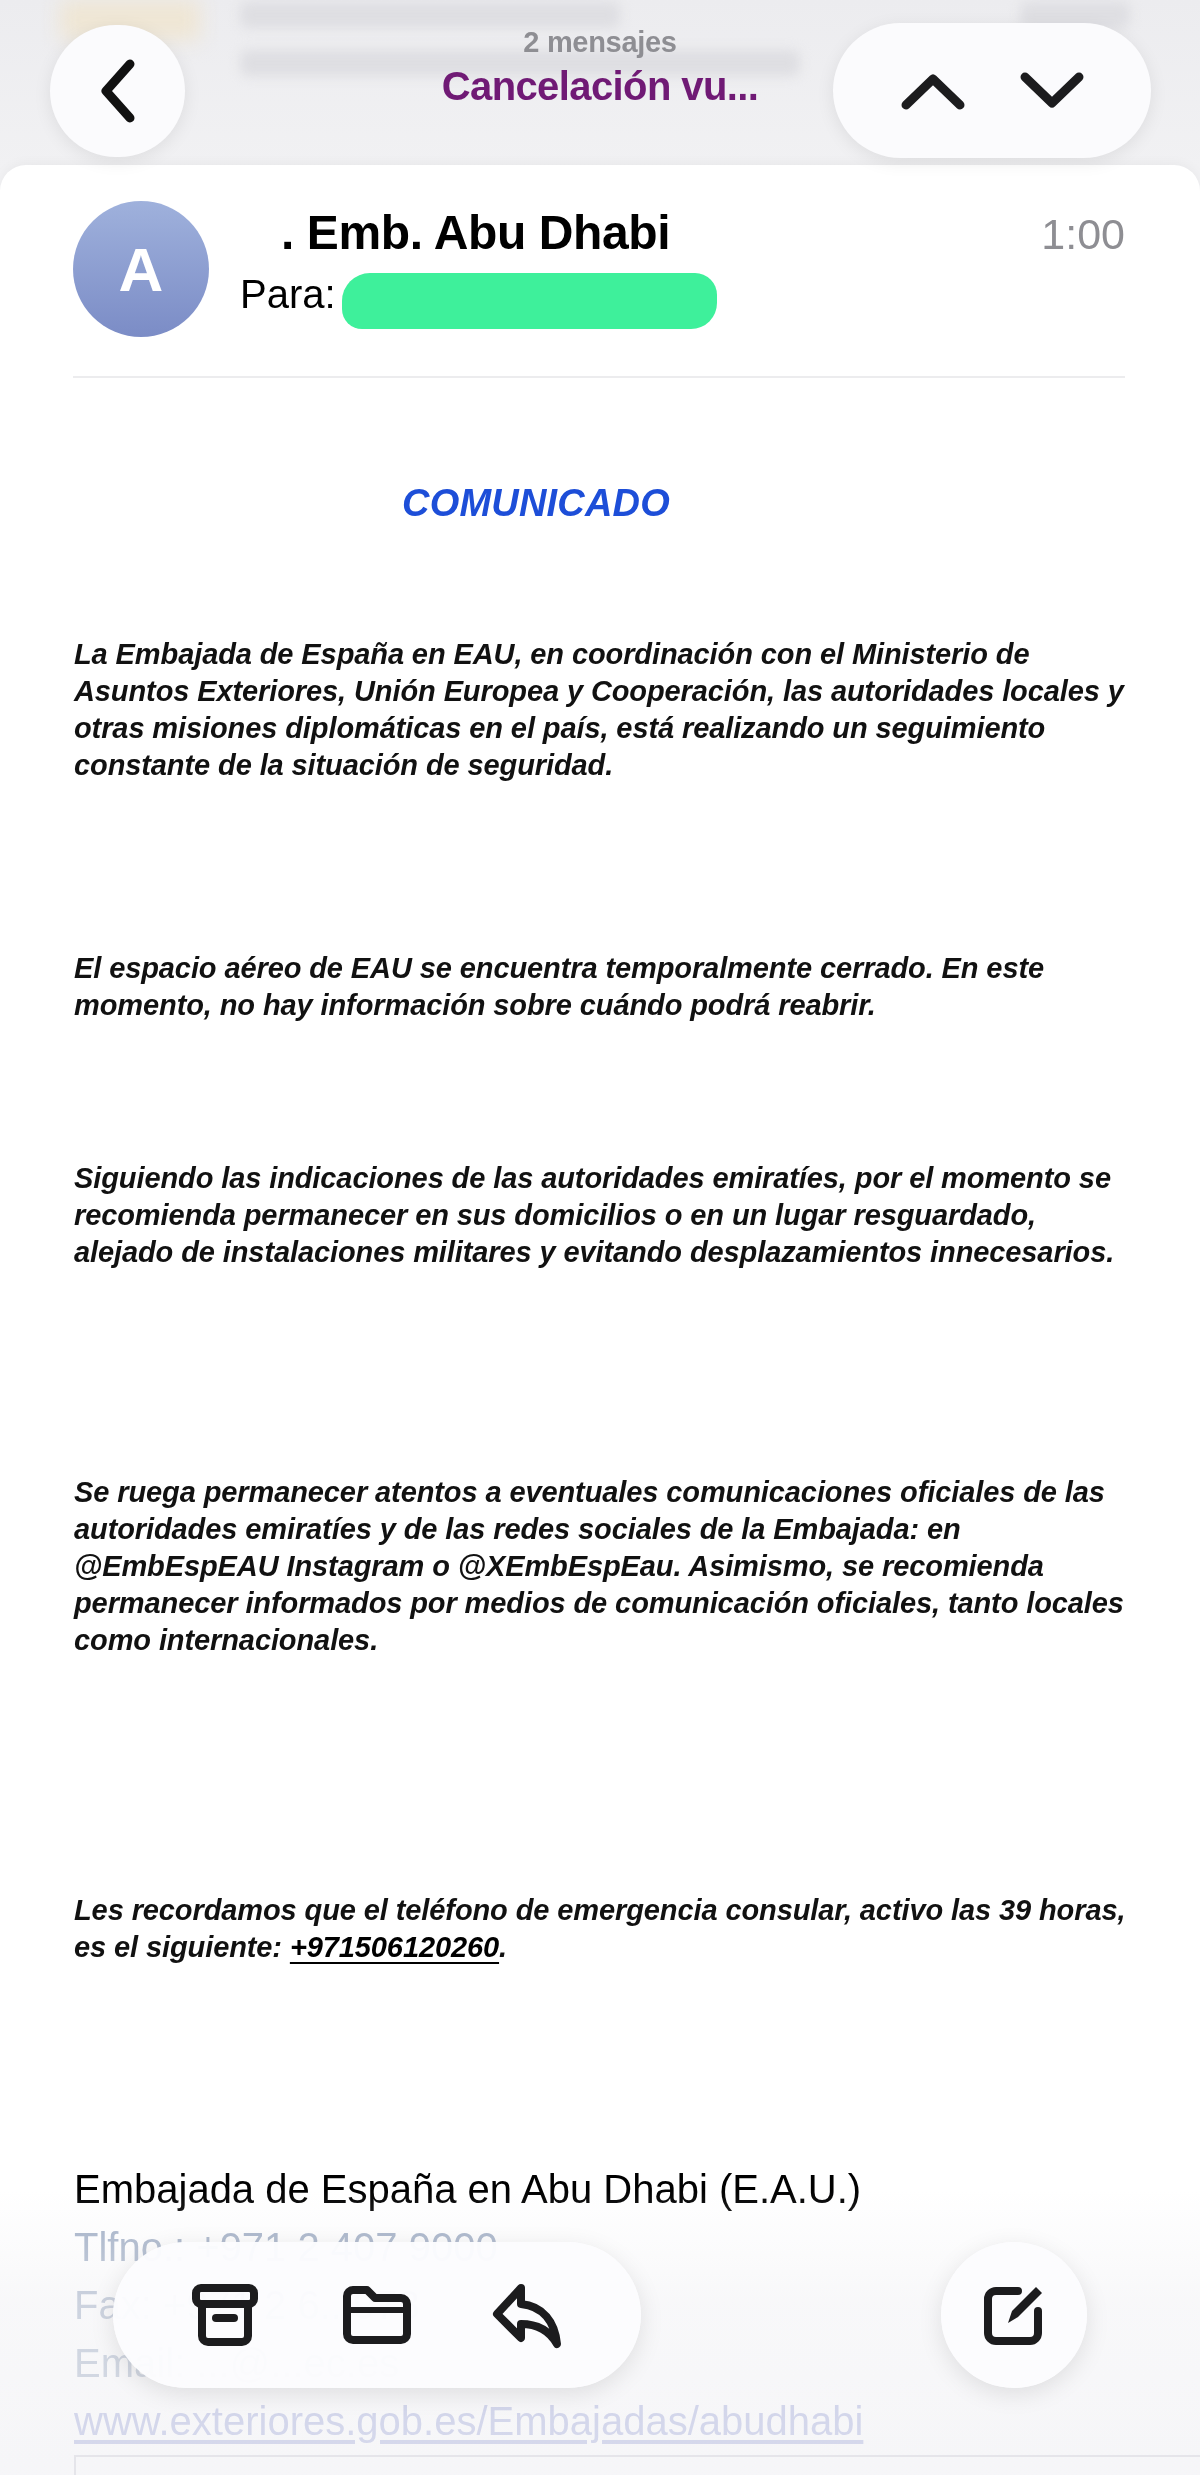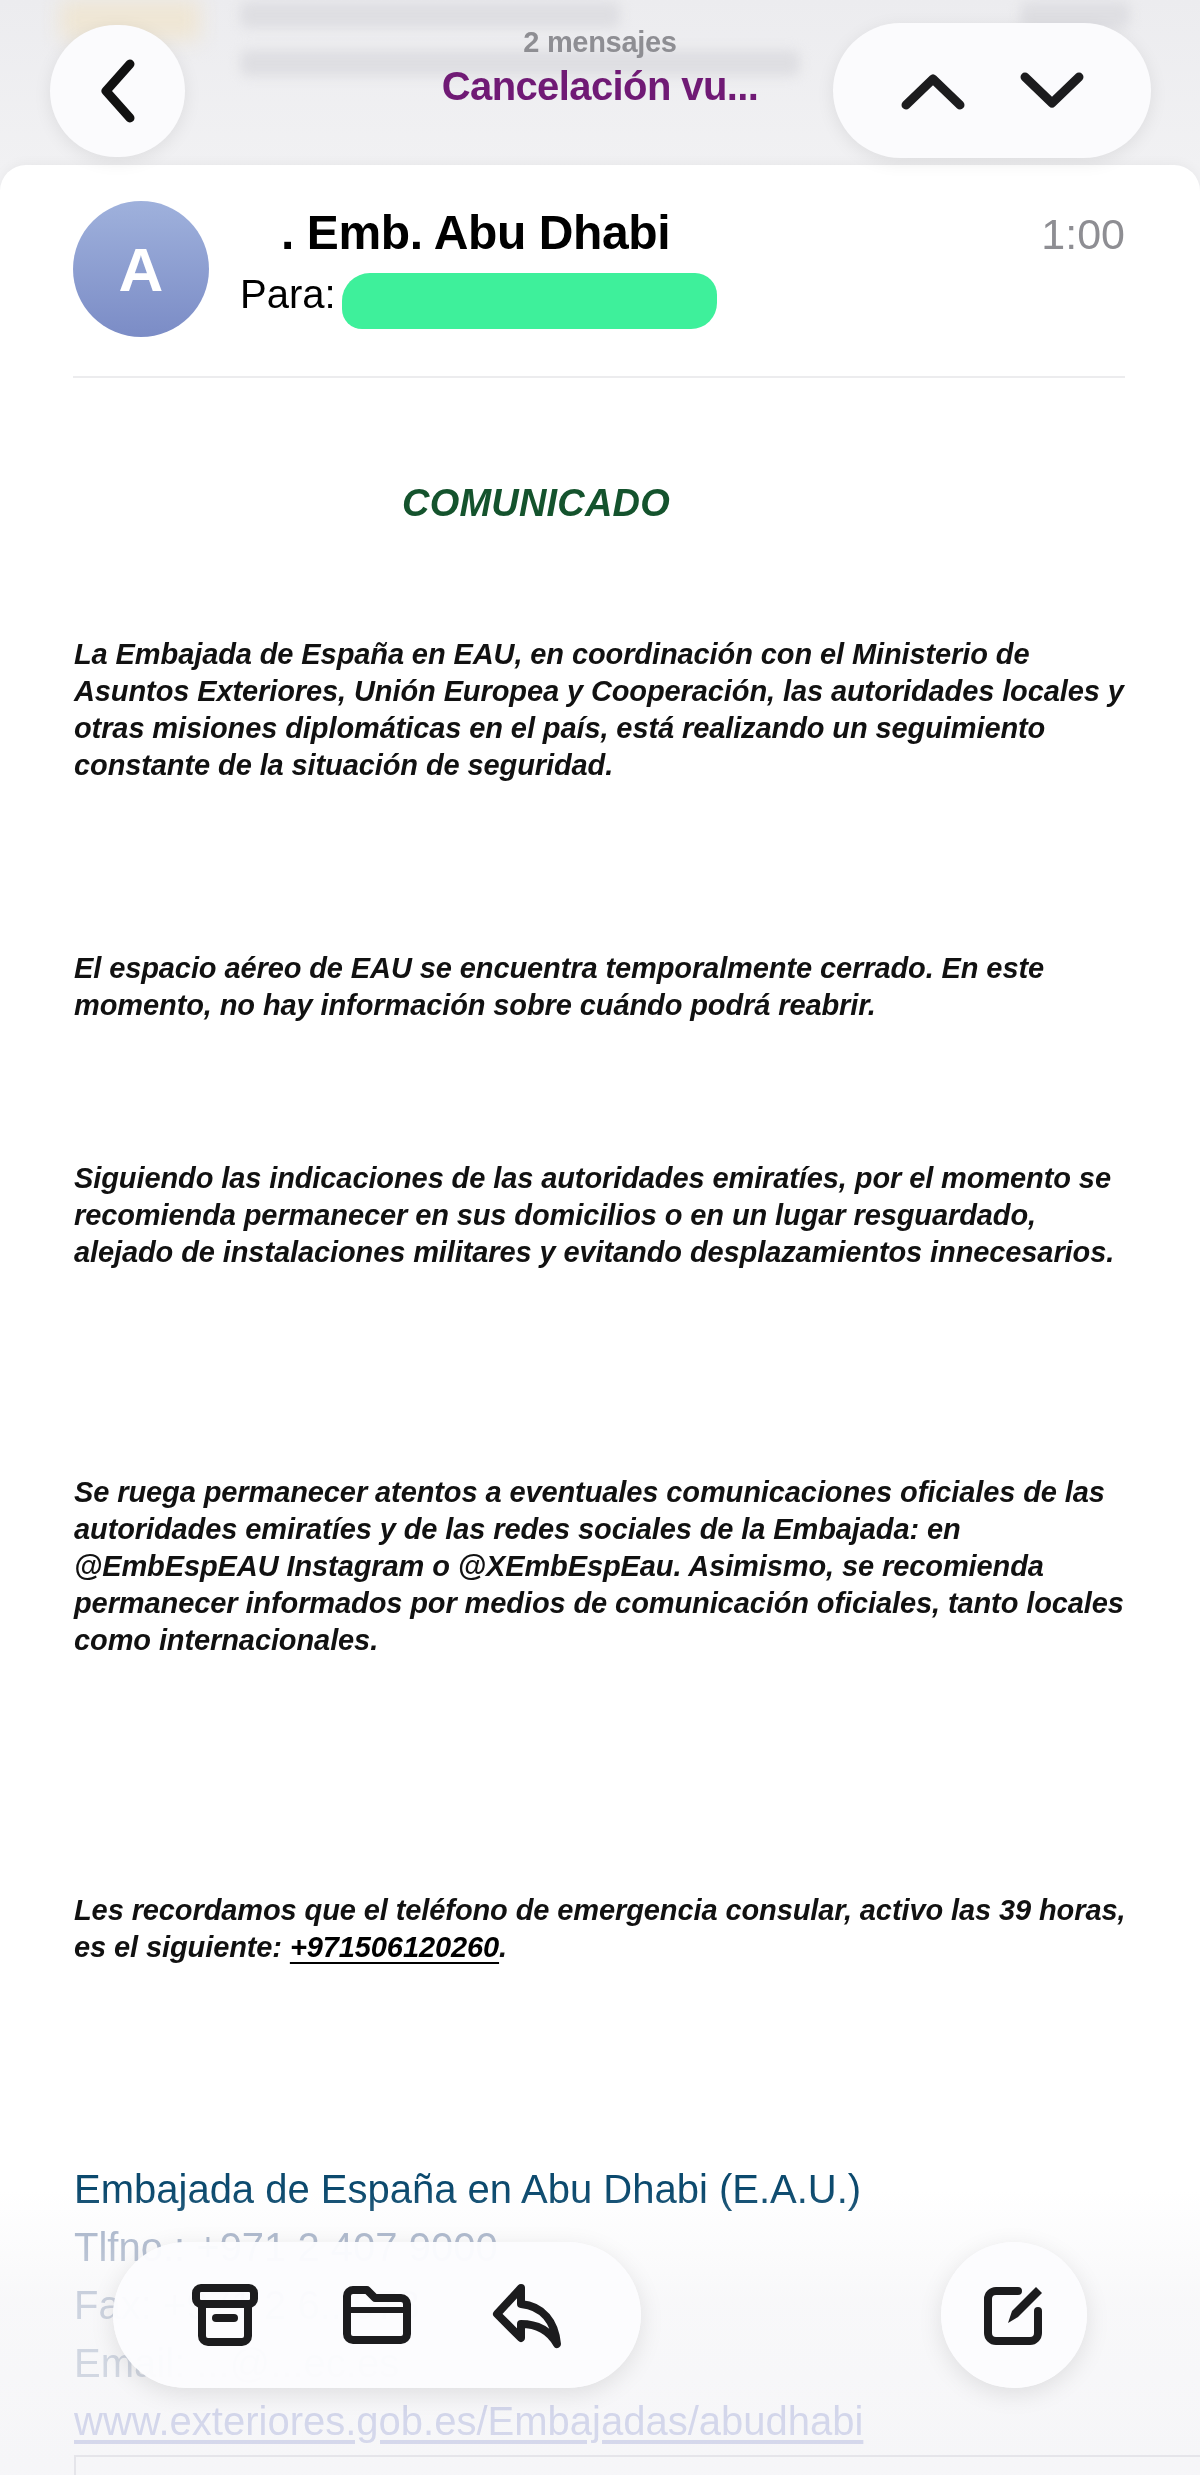--- a/index.html
+++ b/index.html
@@ -55,30 +55,30 @@
   .to-line { position: absolute; left: 240px; top: 272px; font-size: 40px; color: #000; display: flex; align-items: flex-end; }
   .to-value { color: #999; margin-left: 14px; position: relative; width: 370px; height: 40px; }
   .redact {
     position: absolute; left: -8px; top: -4px; width: 375px; height: 56px;
     background: #3ef09b; border-radius: 28px 22px 26px 20px;
   }
   .header-divider { position: absolute; left: 73px; top: 376px; width: 1052px; height: 2px; background: #ececee; }
 
   
   .comunicado { position: absolute; left: 0; top: 482px; width: 1072px; text-align: center;
-    font-size: 38px; font-weight: 700; font-style: italic; color: #14532d; letter-spacing: 0.2px; }
+    font-size: 38px; font-weight: 700; font-style: italic; color: #1d4ed8; letter-spacing: 0.2px; }
   .para {
     position: absolute; left: 74px; width: 1060px;
     font-size: 29px; font-weight: 700; font-style: italic; line-height: 37px; color: #111;
     letter-spacing: -0.1px;
   }
   .para a { color: #000000; text-decoration: underline; text-underline-offset: 5px; }
 
   
-  .sig { position: absolute; left: 74px; font-size: 40px; line-height: 58px; color: #0c4a6e; }
+  .sig { position: absolute; left: 74px; font-size: 40px; line-height: 58px; color: #000000; }
   .sig-faded { color: #7f92b1; opacity: 0.75; }
   .sig-link { color: #9aa3d8; text-decoration: underline; text-underline-offset: 5px; }
   .sig-fog {
     position: absolute; left: 0; top: 2190px; width: 1200px; height: 285px;
     background: linear-gradient(rgba(242,242,245,0) 0%, rgba(242,242,245,0.55) 40%, rgba(242,242,245,0.7) 100%);
     pointer-events: none;
   }
   .sig-box { position: absolute; left: 74px; top: 2455px; width: 1130px; height: 30px; border-top: 2px solid #e5e5ea; border-left: 2px solid #e5e5ea; }
 
   

